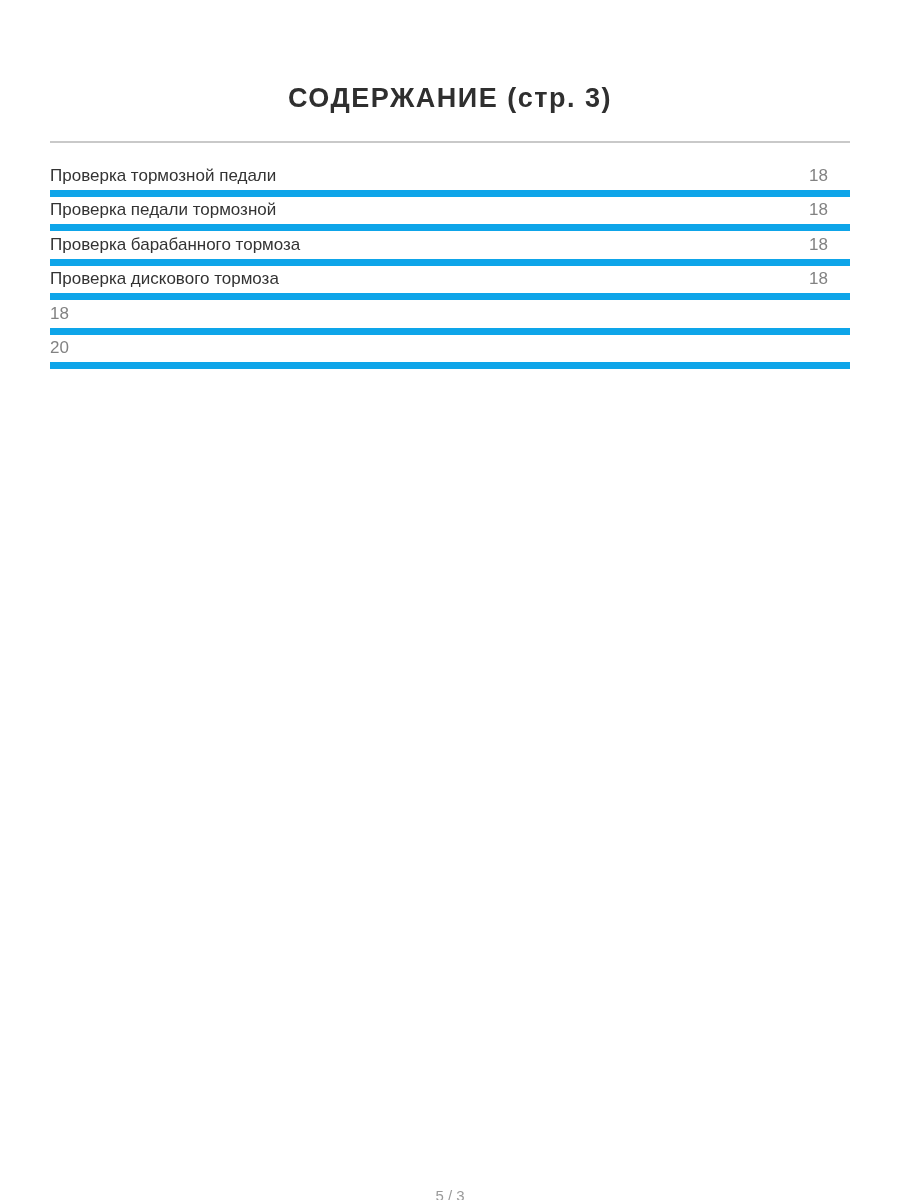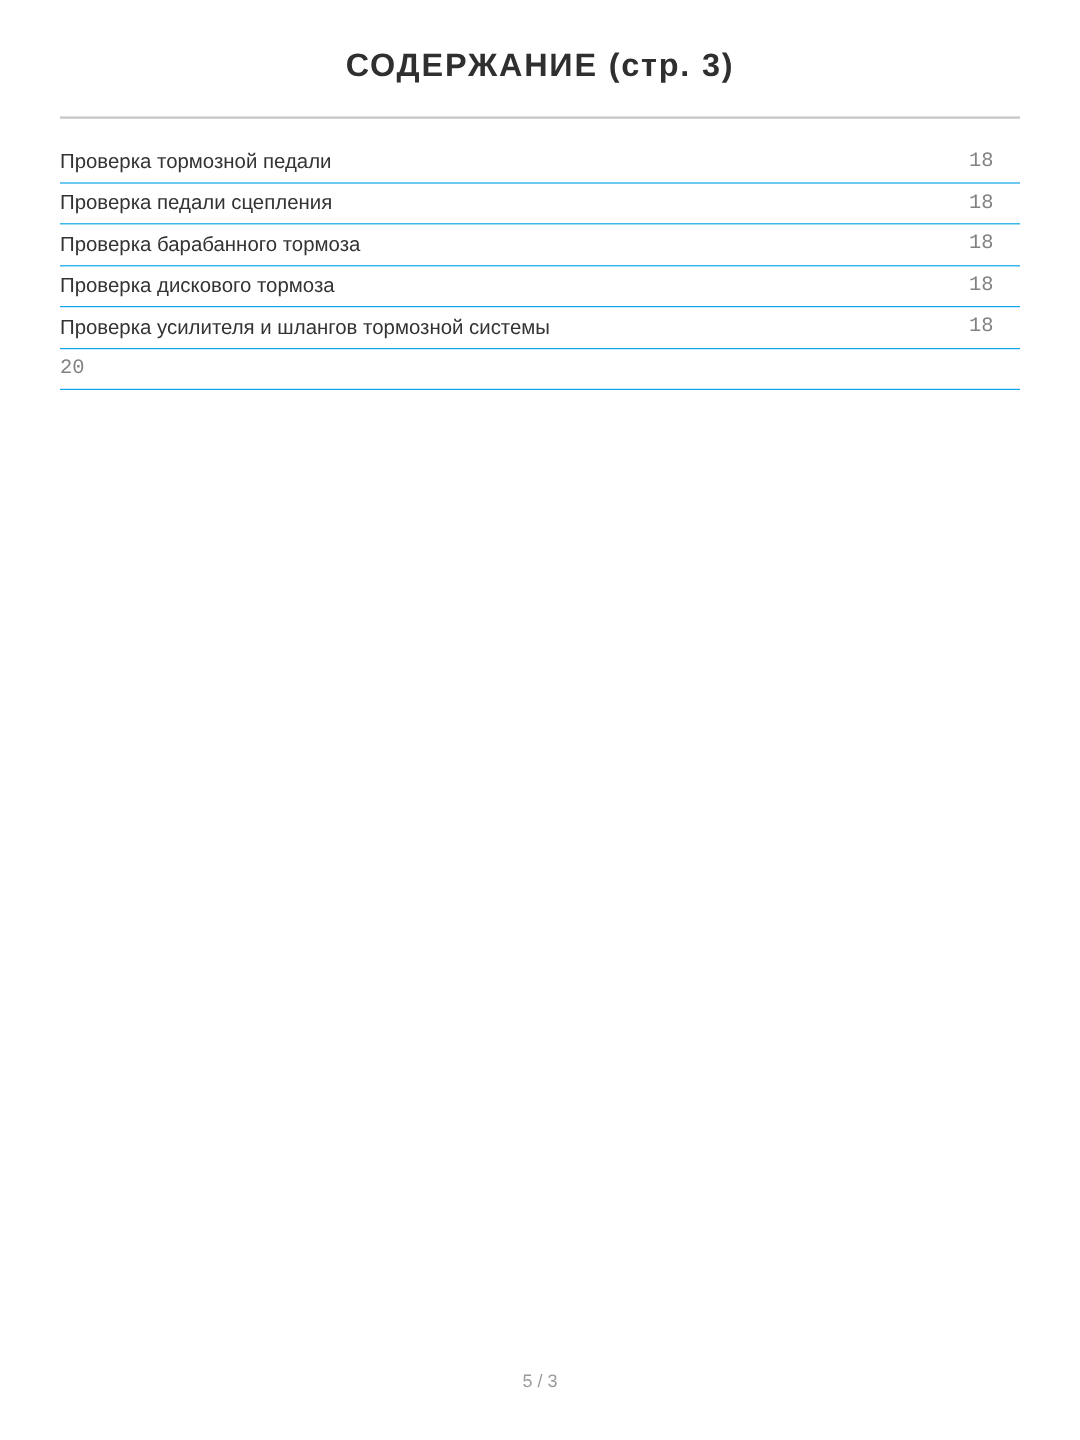--- a/index.html
+++ b/index.html
@@ -12,20 +12,21 @@
     height: 1200px;
     position: relative;
     overflow: hidden;
     font-family: "Liberation Sans", sans-serif;
     -webkit-font-smoothing: antialiased;
   }
   .page {
     position: absolute;
     inset: 0;
     background: #ffffff;
+    margin-top: 44px;
   }
   .content {
     padding: 0 50px;
   }
   .page-title {
     margin: 38px 0 0 0;
     text-align: center;
     font-size: 27px;
     line-height: 32px;
     font-weight: 700;
@@ -40,33 +41,32 @@
   }
   .toc-list {
     margin-top: 19px;
   }
   .toc-row {
     box-sizing: border-box;
     height: 34.5px;
     display: flex;
     align-items: center;
     justify-content: space-between;
-    border-bottom: 1px solid #0ea5e9;
+    border-bottom: 7px solid #0ea5e9;
     cursor: pointer;
   }
   .toc-label {
     font-size: 17px;
     color: #333333;
     white-space: nowrap;
   }
   .toc-page {
     font-size: 17px;
     color: #828282;
     padding-right: 22px;
-    font-family: Liberation Mono, monospace;
   }
   .page-footer {
     position: absolute;
     left: 0;
     right: 0;
     top: 1143px;
     text-align: center;
     font-size: 15px;
     color: #9a9a9a;
   }
@@ -82,36 +82,35 @@
     <hr class="header-divider">
 
     <div class="toc-list">
 
       <div class="toc-row">
         <span class="toc-label">Проверка тормозной педали</span>
         <span class="toc-page">18</span>
       </div>
 
       <div class="toc-row">
-        <span class="toc-label">Проверка педали сцепления</span>
+        <span class="toc-label">Проверка педали тормозной</span>
         <span class="toc-page">18</span>
       </div>
 
       <div class="toc-row">
         <span class="toc-label">Проверка барабанного тормоза</span>
         <span class="toc-page">18</span>
       </div>
 
       <div class="toc-row">
         <span class="toc-label">Проверка дискового тормоза</span>
         <span class="toc-page">18</span>
       </div>
 
       <div class="toc-row">
-        <span class="toc-label">Проверка усилителя и шлангов тормозной системы</span>
         <span class="toc-page">18</span>
       </div>
 
       <div class="toc-row">
         <span class="toc-page">20</span>
       </div>
 
     </div>
   </div>
 

